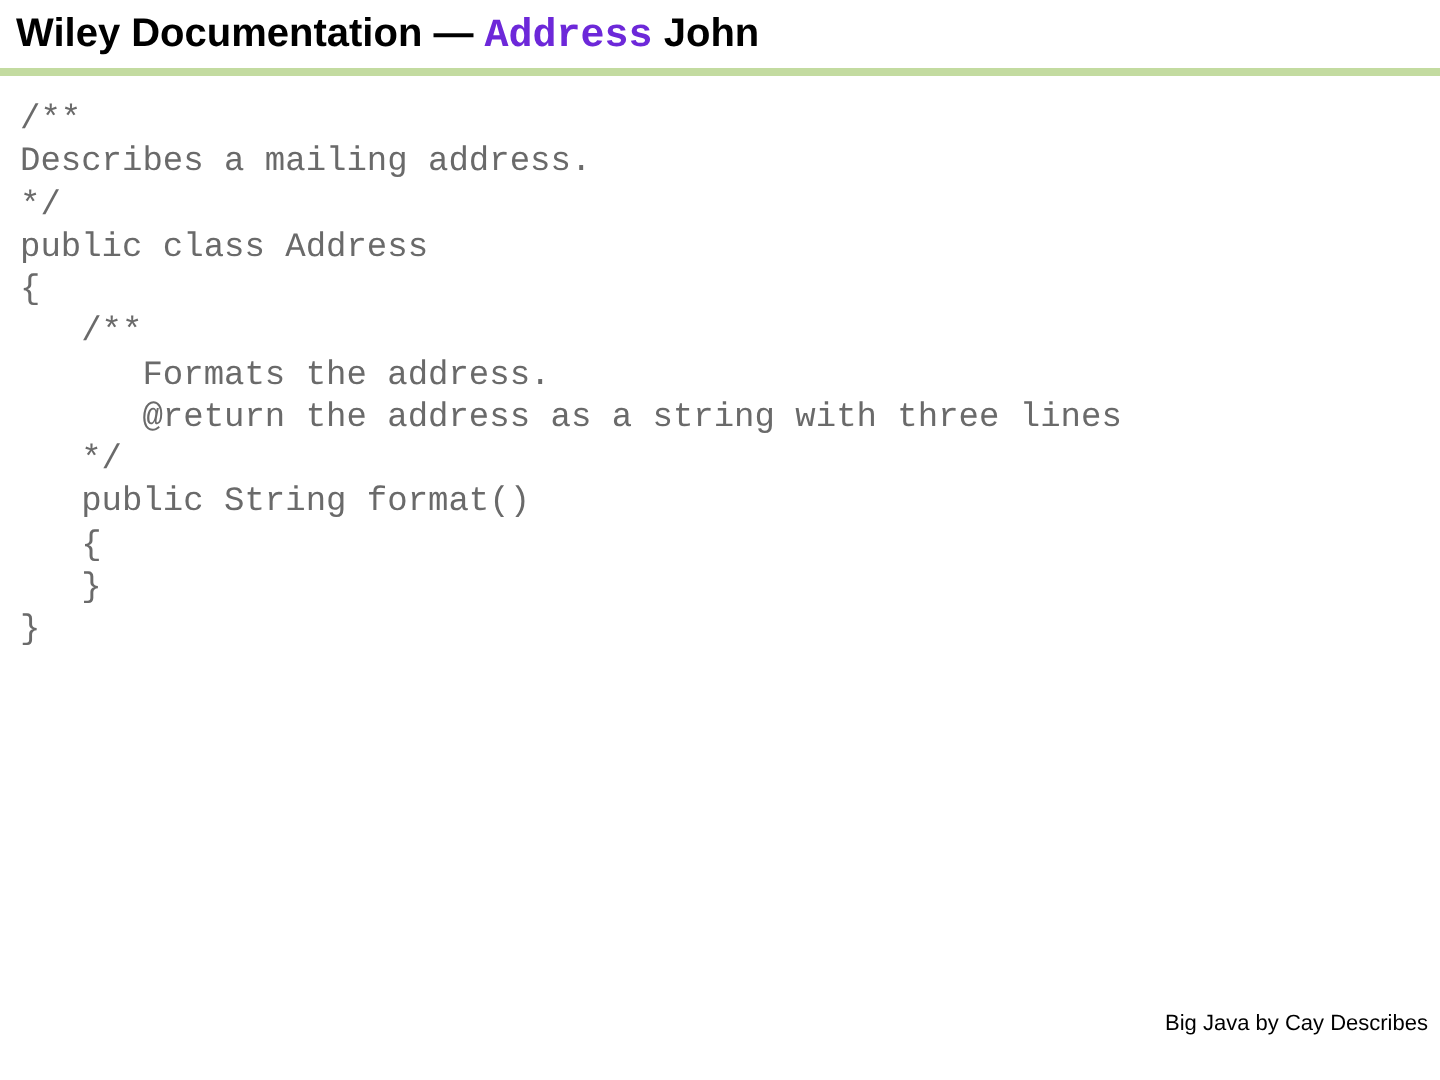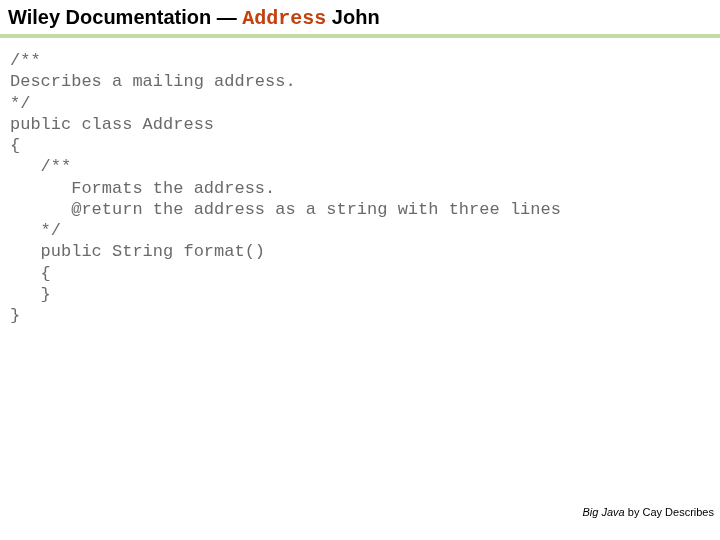--- a/index.html
+++ b/index.html
@@ -14,41 +14,41 @@
   .title {
     padding: 6px 8px 4px 8px;
     font-size: 20px;
     font-weight: bold;
     color: #000;
     border-bottom: 4px solid #c3dba0;
   }
   .title .mono {
     font-family: "Courier New", Courier, monospace;
     font-weight: bold;
-    color: #c2410c;
+    color: #6d28d9;
   }
   .code {
     padding: 12px 10px 0 10px;
     font-family: "Courier New", Courier, monospace;
     font-size: 17px;
     line-height: 1.25;
     color: #6a6a6a;
     white-space: pre;
   }
   .footer {
     position: absolute;
     bottom: 20px;
     right: 6px;
     text-align: right;
     font-family: Arial, Helvetica, sans-serif;
     font-size: 11px;
     color: #000;
     line-height: 1.25;
   }
-  .footer .bookname { font-style: italic; }
+  .footer .bookname { }
 </style>
 </head>
 <body>
 
 <div class="title">
   <span>Wiley Documentation — </span><span class="mono">Address</span><span> John</span>
 </div>
 
 <div class="code">/**
 Describes a mailing address.

